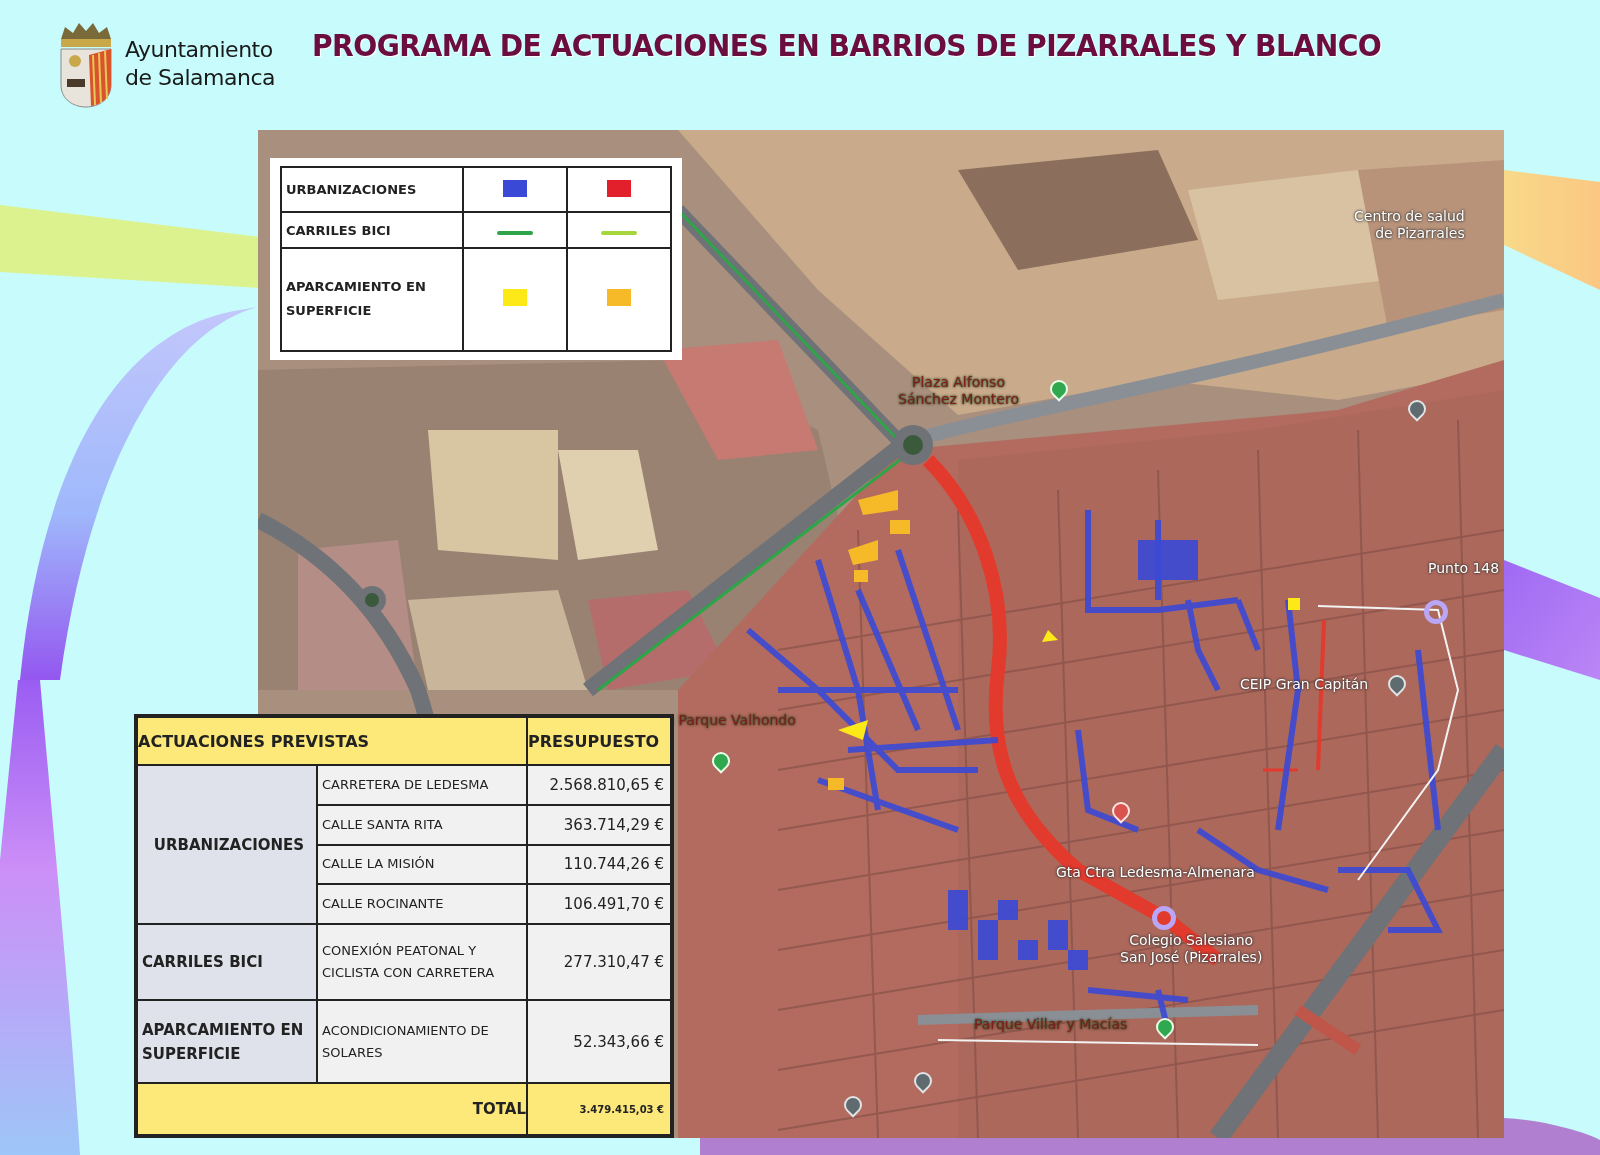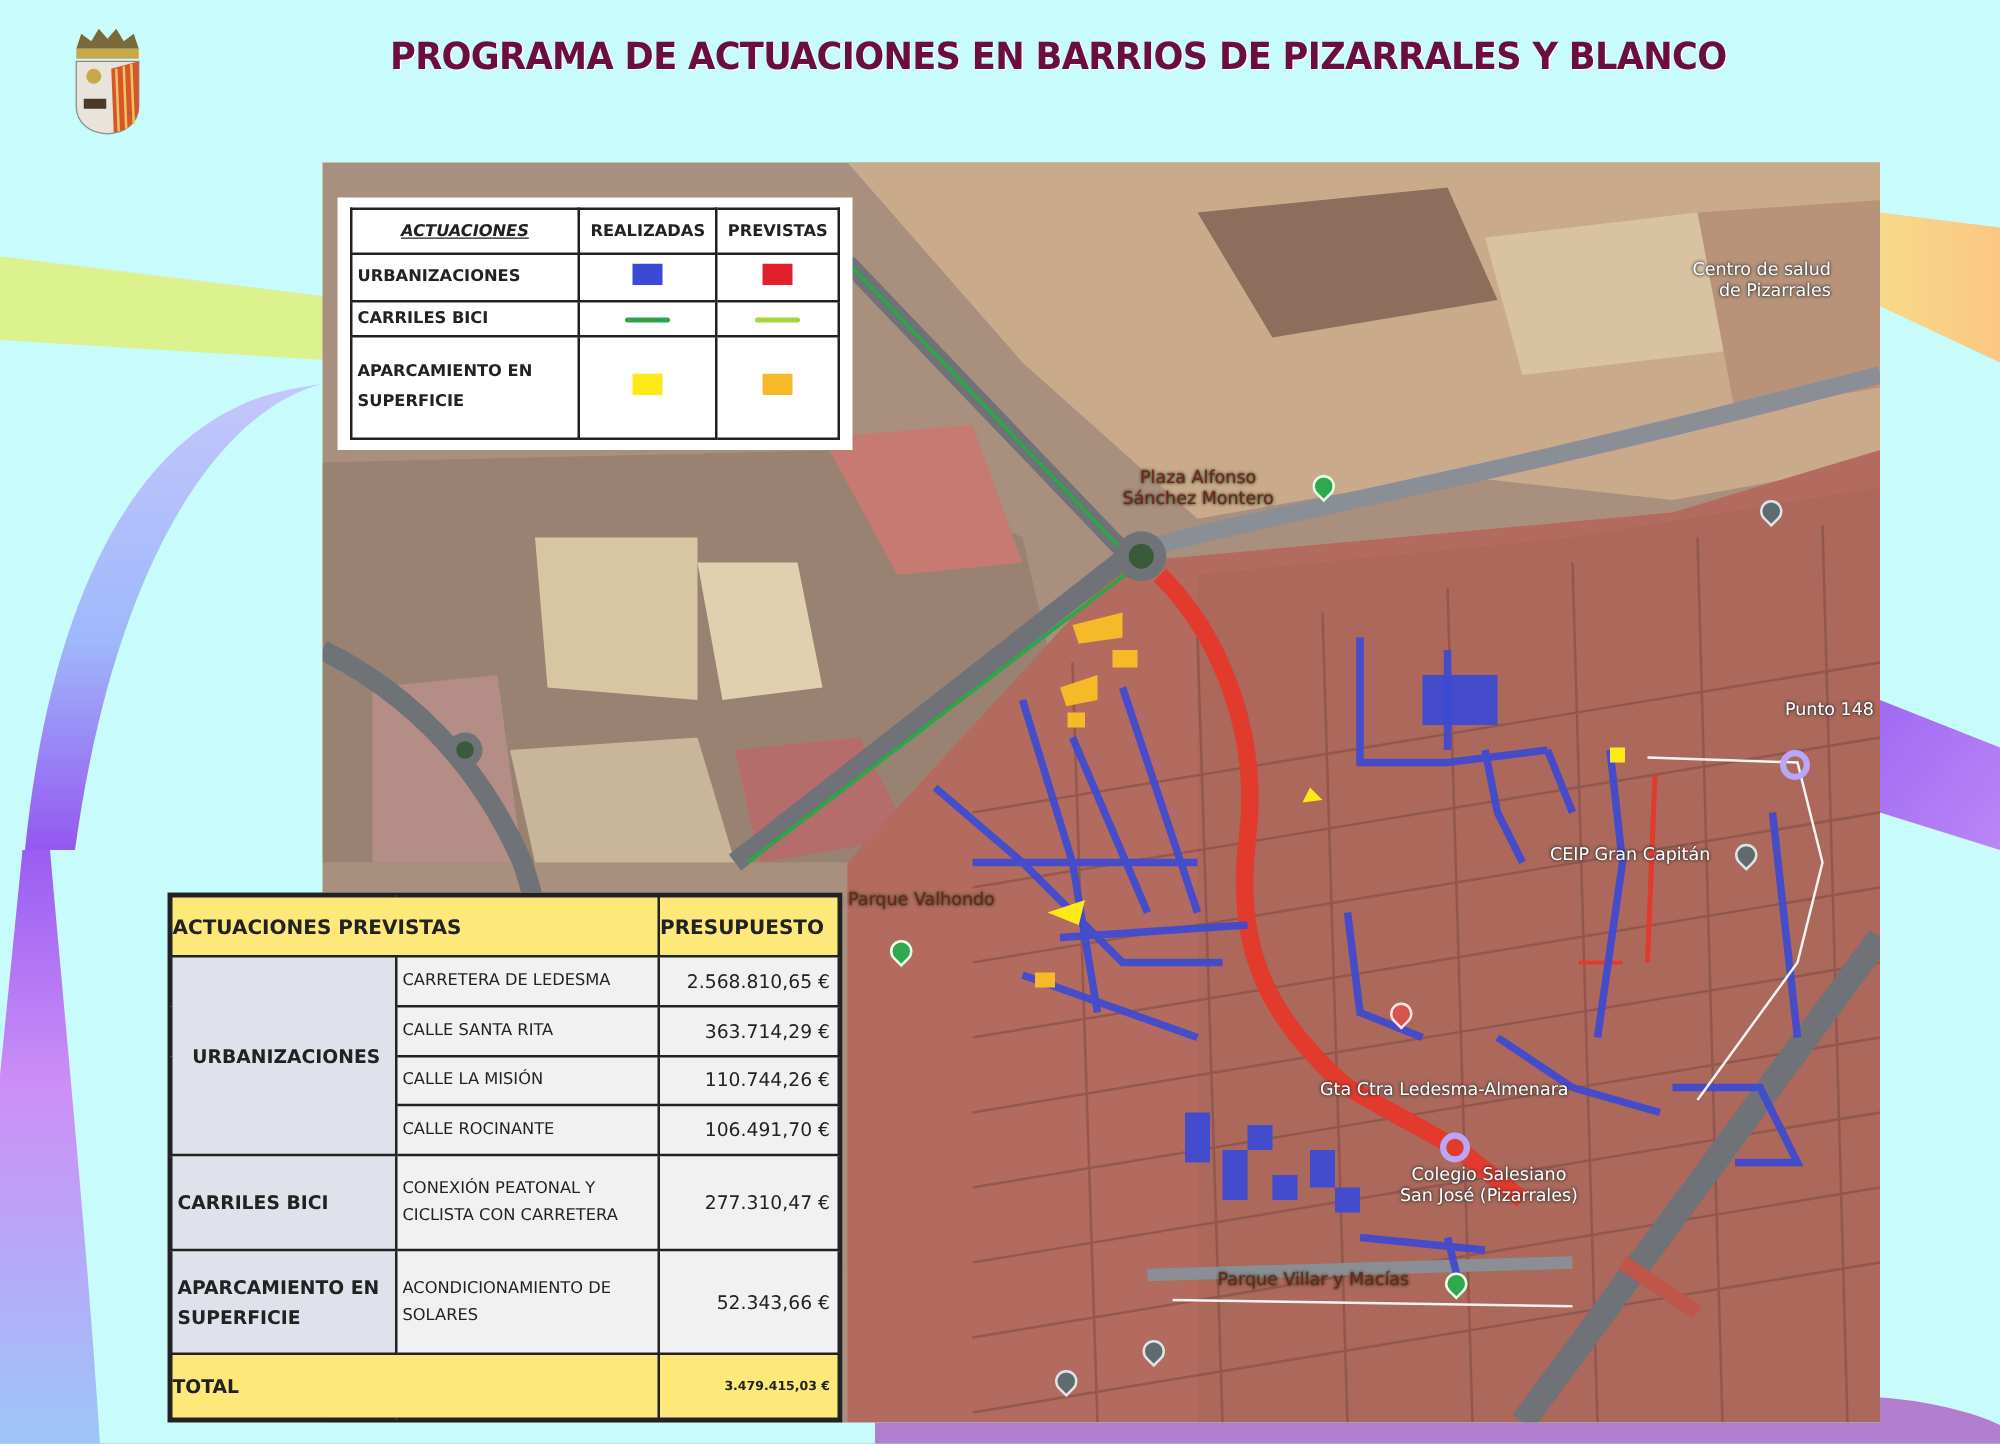--- a/index.html
+++ b/index.html
@@ -40,21 +40,21 @@
   
   .budget { position: absolute; left: 134px; top: 714px; width: 540px; height: 424px; background: #ffffff; z-index: 4; border: 2px solid #222; }
   .budget table { border-collapse: collapse; width: 100%; height: 100%; }
   .budget td { border: 2px solid #222; font-family: "DejaVu Sans", sans-serif; color: #222; }
   .budget .yellow { background: #fde97a; }
   .budget .head td { height: 48px; font-weight: bold; font-size: 16px; text-align: left; }
   .budget td.group { background: #dfe2ea; font-weight: bold; font-size: 15px; padding-left: 4px; width: 180px; }
   .budget td.group.center { text-align: center; }
   .budget td.item { background: #f1f1f1; font-size: 13px; padding-left: 4px; width: 210px; line-height: 22px; }
   .budget td.amount { background: #f1f1f1; font-size: 15px; text-align: right; padding-right: 6px; }
-  .budget .total td { height: 52px; font-weight: bold; font-size: 15px; text-align: left; }
+  .budget .total td { height: 52px; font-weight: bold; font-size: 15px; text-align: right; }
   .budget .total td.amount-total { text-align: right; padding-right: 6px; font-size: 10px; }
 </style>
 </head>
 <body>
 
 <svg class="bg-deco" viewBox="0 0 1600 1155" preserveAspectRatio="none">
   <defs>
     <linearGradient id="gPurpleL" x1="0" y1="0" x2="0" y2="1">
       <stop offset="0" stop-color="#c3c7fb"></stop>
       <stop offset="0.55" stop-color="#9fb8fb"></stop>
@@ -85,20 +85,24 @@
 <div class="logo">
   <svg class="crest" viewBox="0 0 62 90">
     <path d="M6,20 L10,8 L18,14 L24,4 L31,12 L38,4 L44,14 L52,8 L56,20 Z" fill="#7a6a3a"></path>
     <rect x="6" y="20" width="50" height="8" fill="#c9a84a"></rect>
     <path d="M6,30 L56,30 L56,66 C 56,80 44,88 31,88 C 18,88 6,80 6,66 Z" fill="#e8e4dc" stroke="#8a8a8a" stroke-width="1"></path>
     <path d="M34,36 L56,30 L56,66 C 56,78 46,86 36,87 Z" fill="#d9542a"></path>
     <path d="M38,36 L40,86 M44,34 L46,84 M50,32 L52,80" stroke="#e6c85a" stroke-width="2"></path>
     <rect x="12" y="60" width="18" height="8" fill="#4a3a2a"></rect>
     <circle cx="20" cy="42" r="6" fill="#c9a84a"></circle>
   </svg>
+  <div class="logo-text">
+    <div>Ayuntamiento</div>
+    <div>de Salamanca</div>
+  </div>
 </div>
 
 <h1 class="page-title">PROGRAMA DE ACTUACIONES EN BARRIOS DE PIZARRALES Y BLANCO</h1>
 
 <div class="map">
   <svg viewBox="0 0 1246 1008" preserveAspectRatio="none">
 
     <rect x="0" y="0" width="1246" height="1008" fill="#a98f7e"></rect>
     <path d="M420,0 L1246,0 L1246,240 L1080,270 L900,250 L700,285 L560,160 Z" fill="#c9ab8c"></path>
     <path d="M700,40 L900,20 L940,110 L760,140 Z" fill="#8b6e5c"></path>
@@ -231,25 +235,20 @@
   <div class="map-label park" style="left:716px; top:886px;">Parque Villar y Macías</div>
   <div class="pin green" style="left:898px; top:888px;"></div>
 
   <div class="pin grey" style="left:656px; top:942px;"></div>
   <div class="pin grey" style="left:586px; top:966px;"></div>
 </div>
 
 <div class="legend">
   <table>
     <tbody>
-        <tr class="hdr">
-      <td>ACTUACIONES</td>
-      <td>REALIZADAS</td>
-      <td>PREVISTAS</td>
-    </tr>
     <tr>
       <td class="cat">URBANIZACIONES</td>
       <td class="sw"><span class="swatch" style="background:#3b4ad6"></span></td>
       <td class="sw"><span class="swatch" style="background:#e2202b"></span></td>
     </tr>
     <tr>
       <td class="cat">CARRILES BICI</td>
       <td class="sw"><span class="line-swatch" style="background:#2ea548"></span></td>
       <td class="sw"><span class="line-swatch" style="background:#a6d63c"></span></td>
     </tr>

